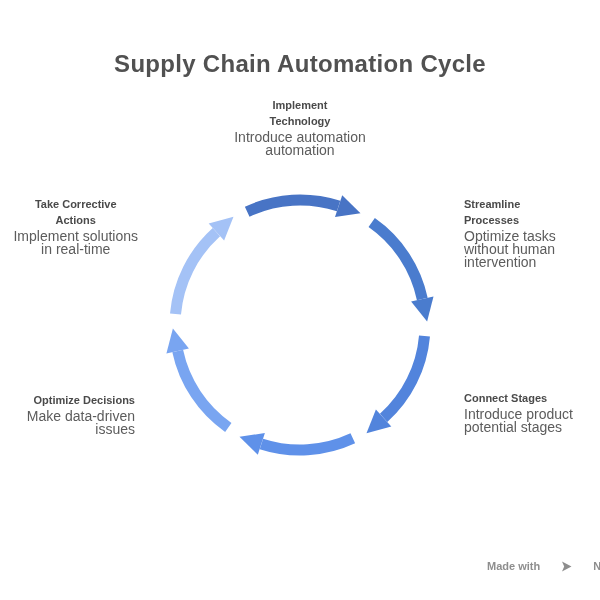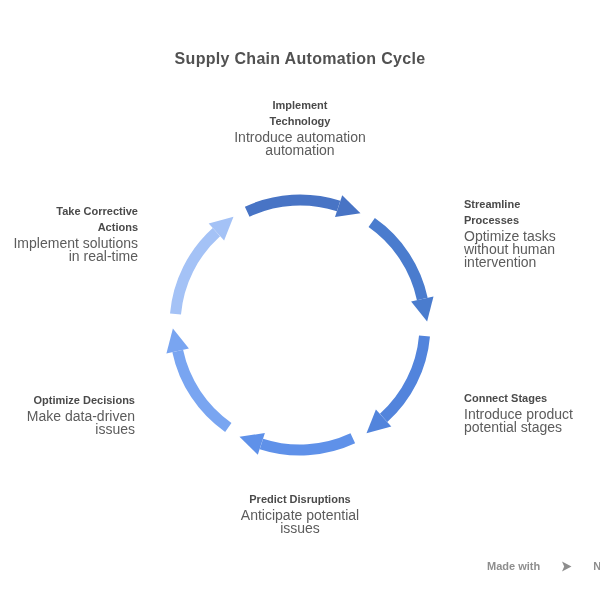--- a/index.html
+++ b/index.html
@@ -9,21 +9,21 @@
     font-family: "Liberation Sans", "DejaVu Sans", sans-serif;
     position: relative;
     overflow: hidden;
   }
   .stage { position: absolute; inset: 0; width: 600px; height: 600px; }
 
   .main-title {
     position: absolute;
     top: 50px; left: 0; width: 600px;
     text-align: center;
-    font-size: 16px;
+    font-size: 24px;
     font-weight: 700;
     letter-spacing: 0.3px;
     color: var(--c-title, #515151);
   }
 
   .cycle-svg { position: absolute; top: 0; left: 0; }
 
   .node { position: absolute; }
   .node .node-title {
     font-size: 11px;
@@ -41,21 +41,21 @@
   }
   .node.align-center { text-align: center; }
   .node.align-left   { text-align: left; }
   .node.align-right  { text-align: right; }
 
   #node-implement-technology  { top: 97px;  left: 50%; transform: translateX(-50%); }
   #node-streamline-processes  { top: 196px; left: 464px; }
   #node-connect-stages        { top: 390px; left: 464px; }
   #node-predict-disruptions   { top: 491px; left: 50%; transform: translateX(-50%); }
   #node-optimize-decisions    { top: 392px; right: 465px; }
-  #node-take-corrective-actions { top: 203px; right: 462px; }
+  #node-take-corrective-actions { top: 196px; right: 462px; text-align: center; }
 
   .footer {
     position: absolute;
     top: 560px; left: 487px;
     display: flex; align-items: center; gap: 21px;
     font-size: 11px;
     font-weight: 700;
     color: var(--c-footer, #8e8e8e);
     white-space: nowrap;
   }
@@ -113,29 +113,20 @@
   <div class="node align-left" id="node-connect-stages">
     <div class="node-title">
         <div>Connect Stages</div>
       </div>
     <div class="node-desc">
         <div>Introduce product</div>
         <div>potential stages</div>
       </div>
   </div>
 
-  <div class="node align-center" id="node-predict-disruptions">
-    <div class="node-title">
-        <div>Predict Disruptions</div>
-      </div>
-    <div class="node-desc">
-        <div>Anticipate potential</div>
-        <div>issues</div>
-      </div>
-  </div>
 
   <div class="node align-right" id="node-optimize-decisions">
     <div class="node-title">
         <div>Optimize Decisions</div>
       </div>
     <div class="node-desc">
         <div>Make data-driven</div>
         <div>issues</div>
       </div>
   </div>

